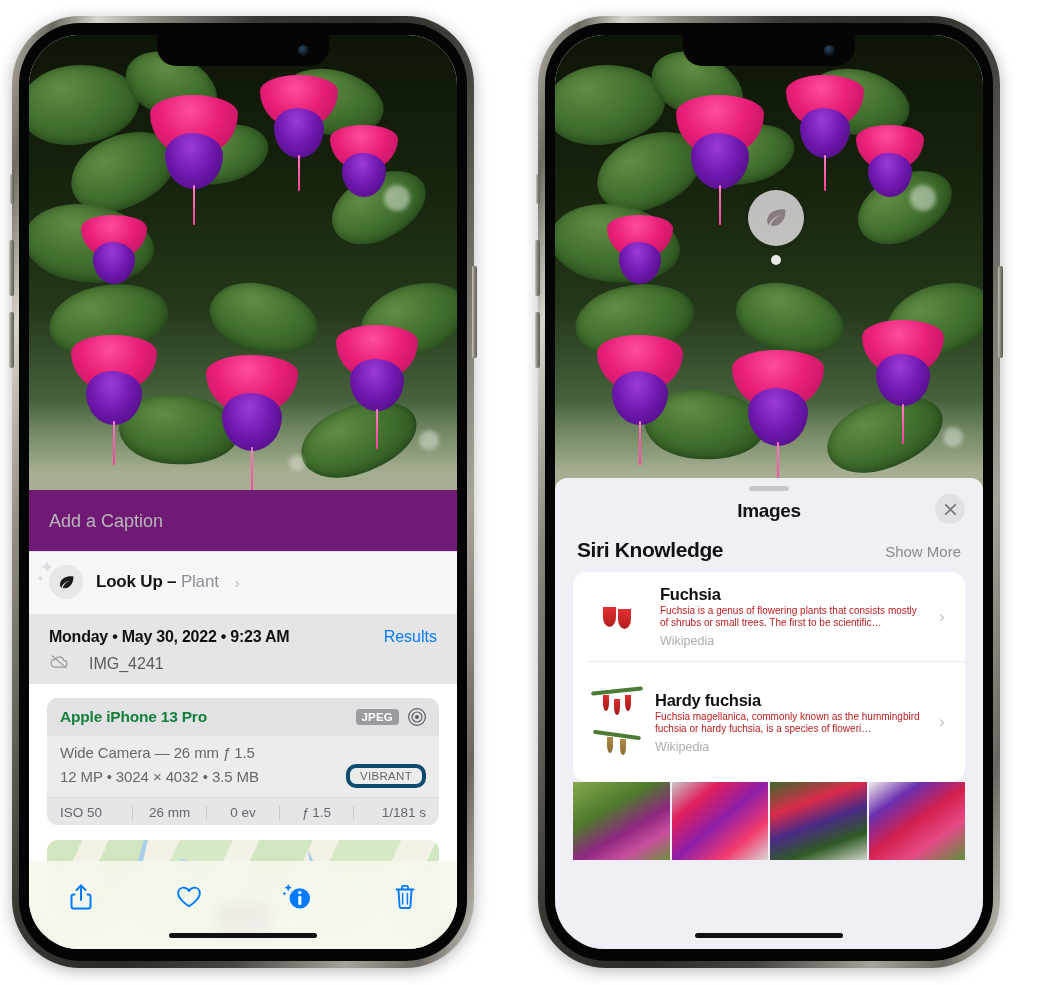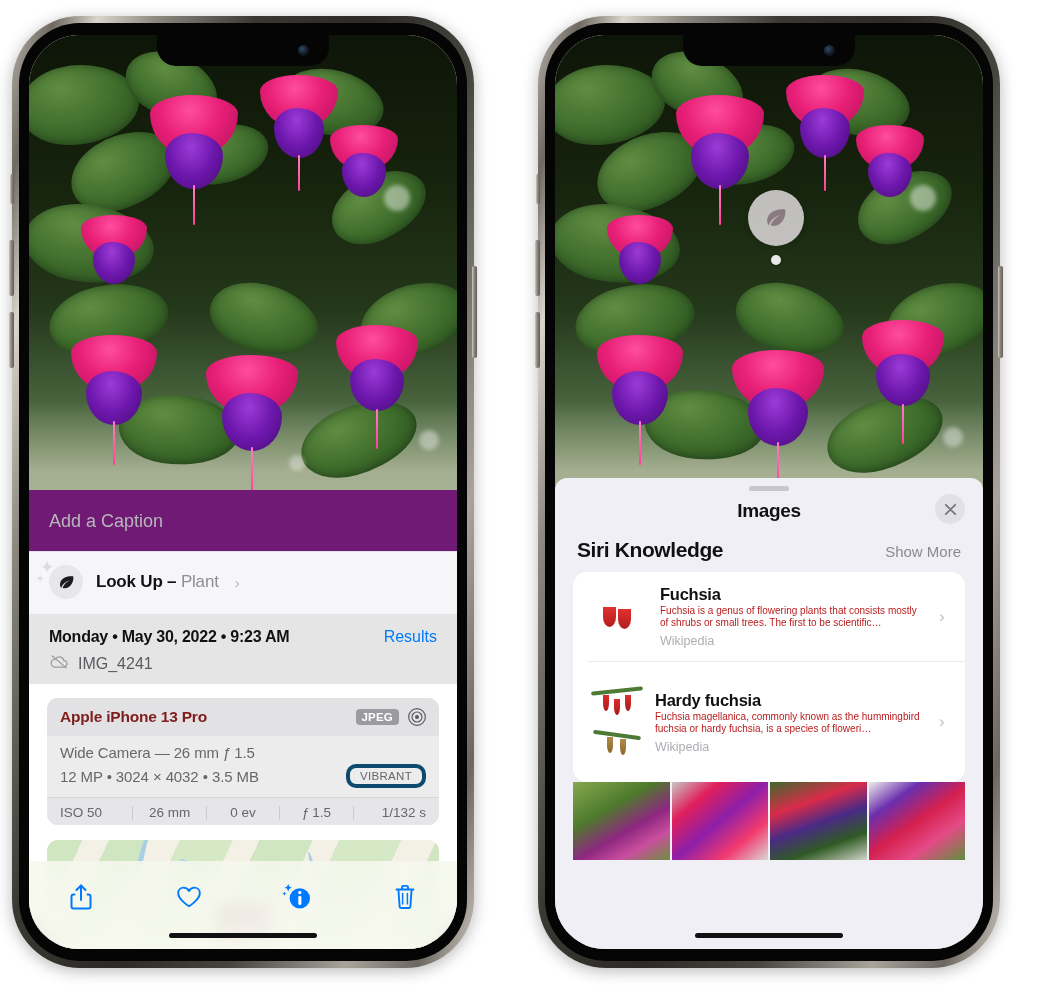--- a/index.html
+++ b/index.html
@@ -122,34 +122,34 @@
   .lookup-icon .spark.s1 { left: -9px; top: -6px; font-size: 17px; }
   .lookup-icon .spark.s2 { left: -13px; top: 9px; font-size: 10px; }
   .lookup-label { font-size: 17px; font-weight: 700; color: #111114; letter-spacing: -.2px; }
   .lookup-label .sub { font-weight: 400; color: #8e8e93; }
   .lookup-chevron { color: #b4b4b9; font-size: 15px; margin-left: 3px; }
 
   .meta-section { background: #e5e5e5; border-top: 1px solid #e3e3e7; padding: 13px 20px 10px; }
   .meta-top { display: flex; justify-content: space-between; align-items: baseline; }
   .meta-date { font-size: 16px; font-weight: 700; color: #111114; letter-spacing: -.25px; }
   .meta-adjust { font-size: 16px; color: #007aff; }
-  .meta-file { display: flex; align-items: center; gap: 8px; margin-top: 7px; }
+  .meta-file { display: flex; align-items: center; gap: 19px; margin-top: 7px; }
   .meta-file .name { font-size: 16px; color: #5a5a5f; }
 
   .camcard {
     margin: 14px 18px 0;
     border-radius: 11px; overflow: hidden;
     background: #ececed;
     font-size: 14px;
   }
   .camcard .r1 {
     display: flex; align-items: center; justify-content: space-between;
     padding: 9px 12px 9px 13px; background: #e2e2e5;
   }
-  .camcard .model { font-size: 15.5px; font-weight: 700; color: #7f1d1d; letter-spacing: -.2px; }
+  .camcard .model { font-size: 15.5px; font-weight: 700; color: #15803d; letter-spacing: -.2px; }
   .camcard .r1-right { display: flex; align-items: center; gap: 8px; }
   .badge-jpeg {
     background: #9a9aa0; color: #fff; font-size: 11.5px; font-weight: 700;
     padding: 2px 6px; border-radius: 4px; letter-spacing: .2px;
   }
   .aperture-glyph { width: 20px; height: 20px; }
   .camcard .r2 { padding: 8px 13px 9px; background: #ececed; }
   .camcard .lens { font-size: 15px; color: #67676c; letter-spacing: -.1px; }
   .camcard .r2b { display: flex; align-items: center; justify-content: space-between; margin-top: 3px; }
   .camcard .res { font-size: 15px; color: #67676c; letter-spacing: -.1px; }
@@ -402,21 +402,21 @@
             </div>
             <div class="r3">
               <span class="cell">ISO 50</span>
               <span class="sep"></span>
               <span class="cell">26 mm</span>
               <span class="sep"></span>
               <span class="cell">0 ev</span>
               <span class="sep"></span>
               <span class="cell">ƒ 1.5</span>
               <span class="sep"></span>
-              <span class="cell">1/132 s</span>
+              <span class="cell">1/181 s</span>
             </div>
           </div>
 
           <div class="mapcard">
             <div class="river" style="left:90px;top:-10px;width:5px;height:70px;transform:rotate(14deg);"></div>
             <div class="river" style="left:130px;top:30px;width:70px;height:4px;transform:rotate(22deg);"></div>
             <div class="river" style="left:270px;top:10px;width:5px;height:80px;transform:rotate(-16deg);"></div>
             <div class="river" style="left:300px;top:55px;width:90px;height:4px;transform:rotate(12deg);"></div>
             <div class="pin"></div>
           </div>

